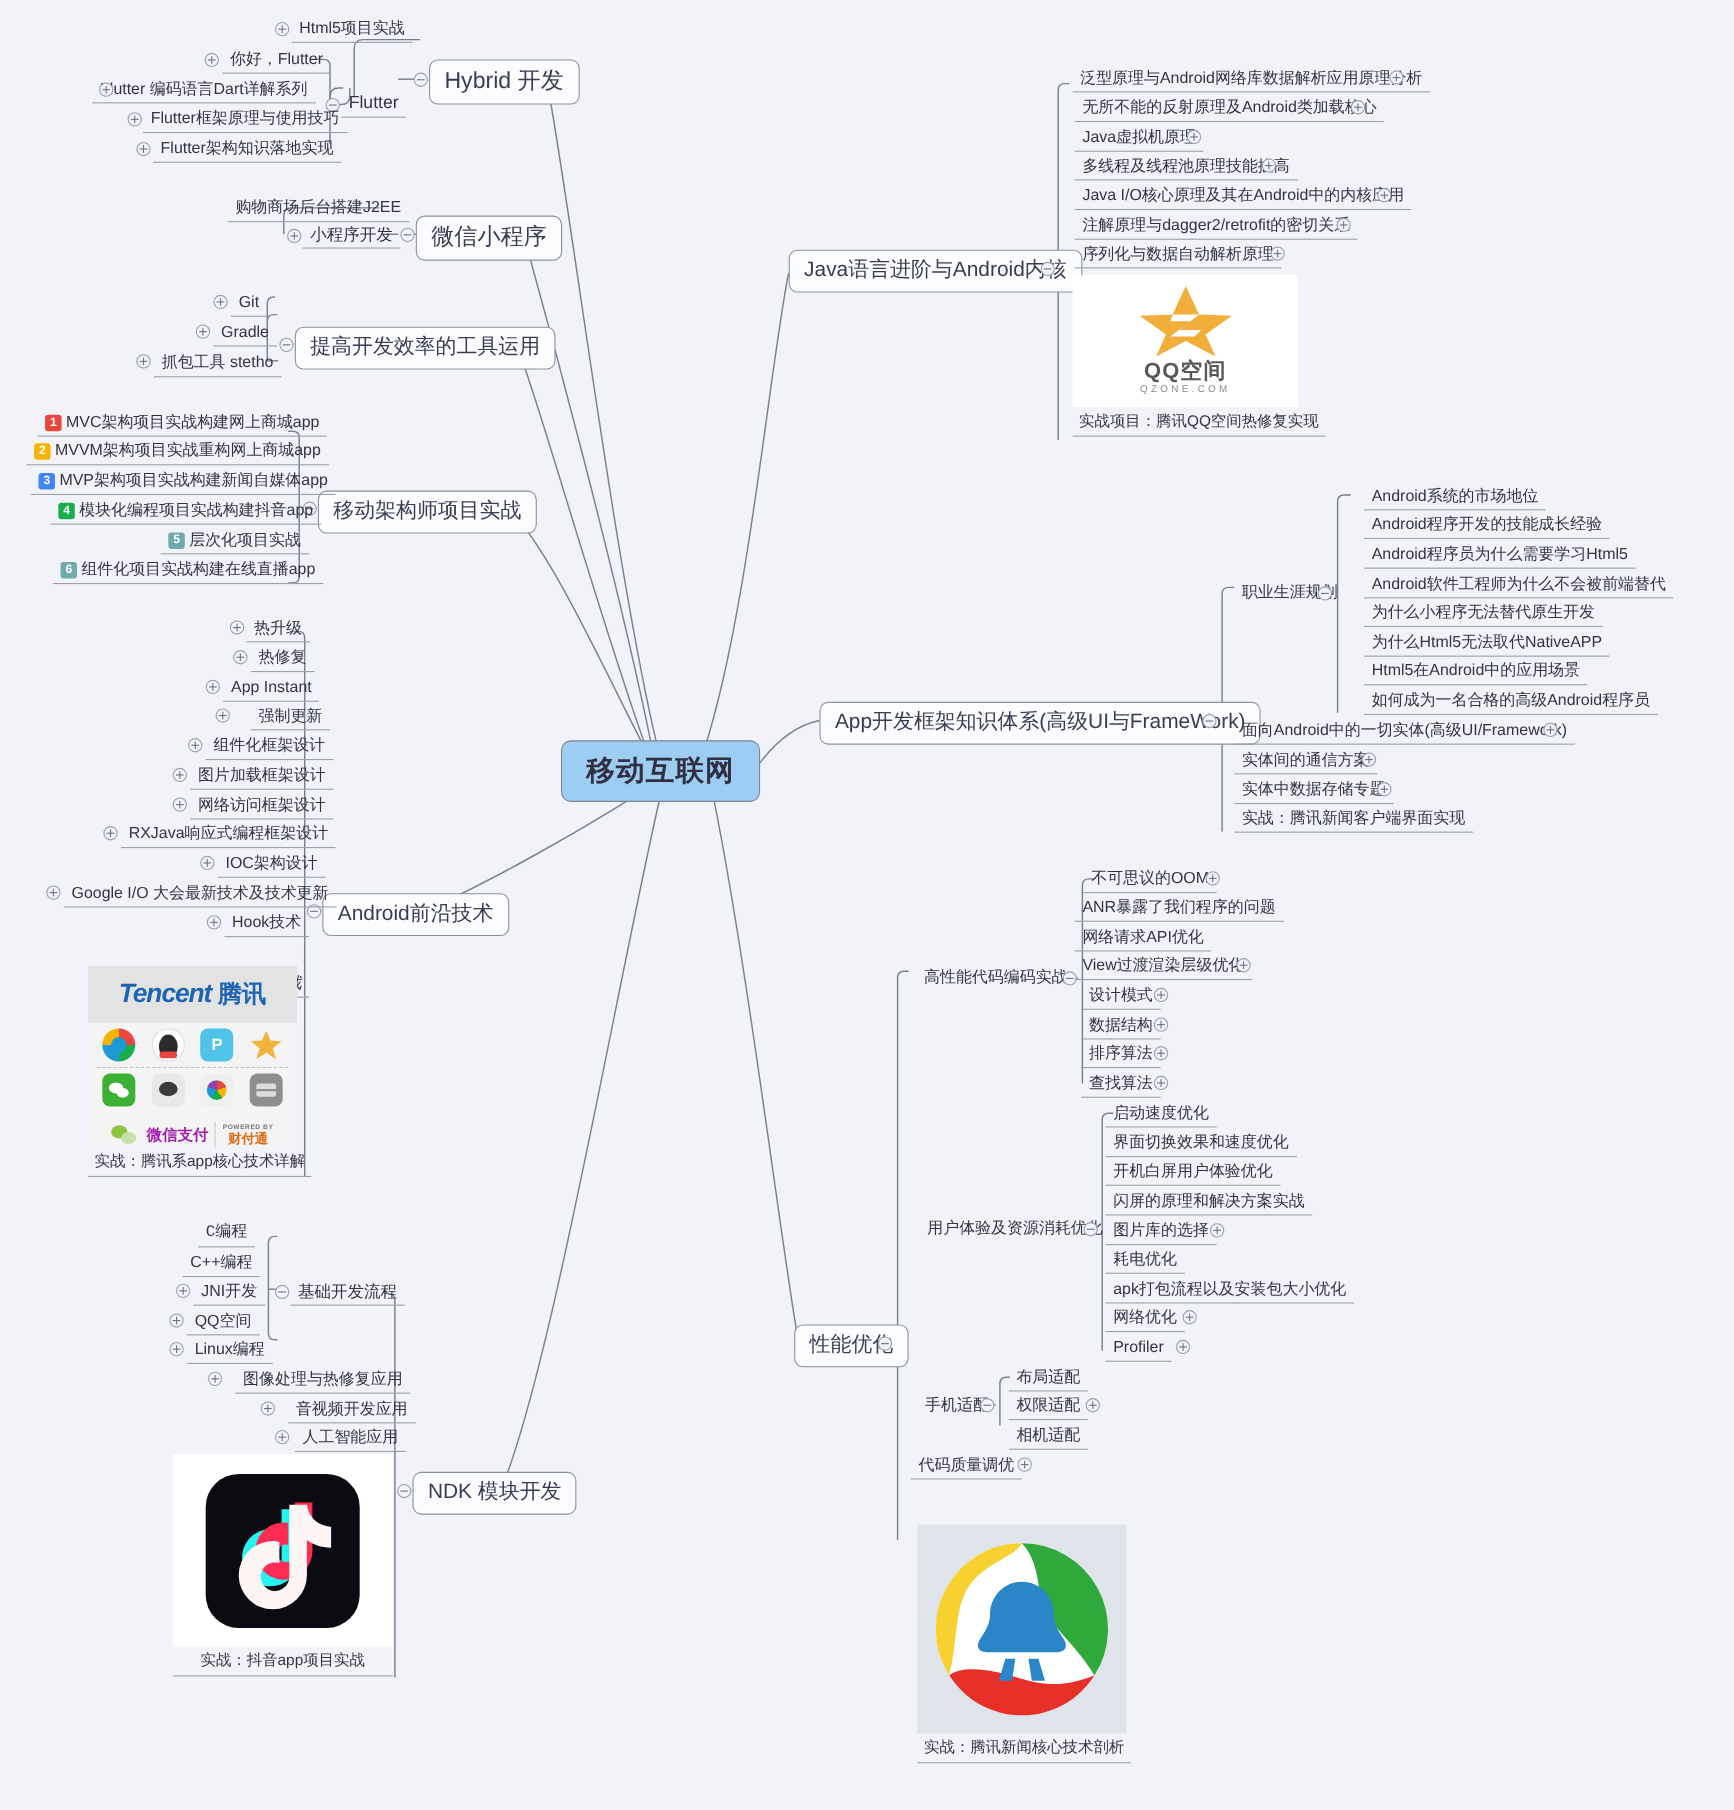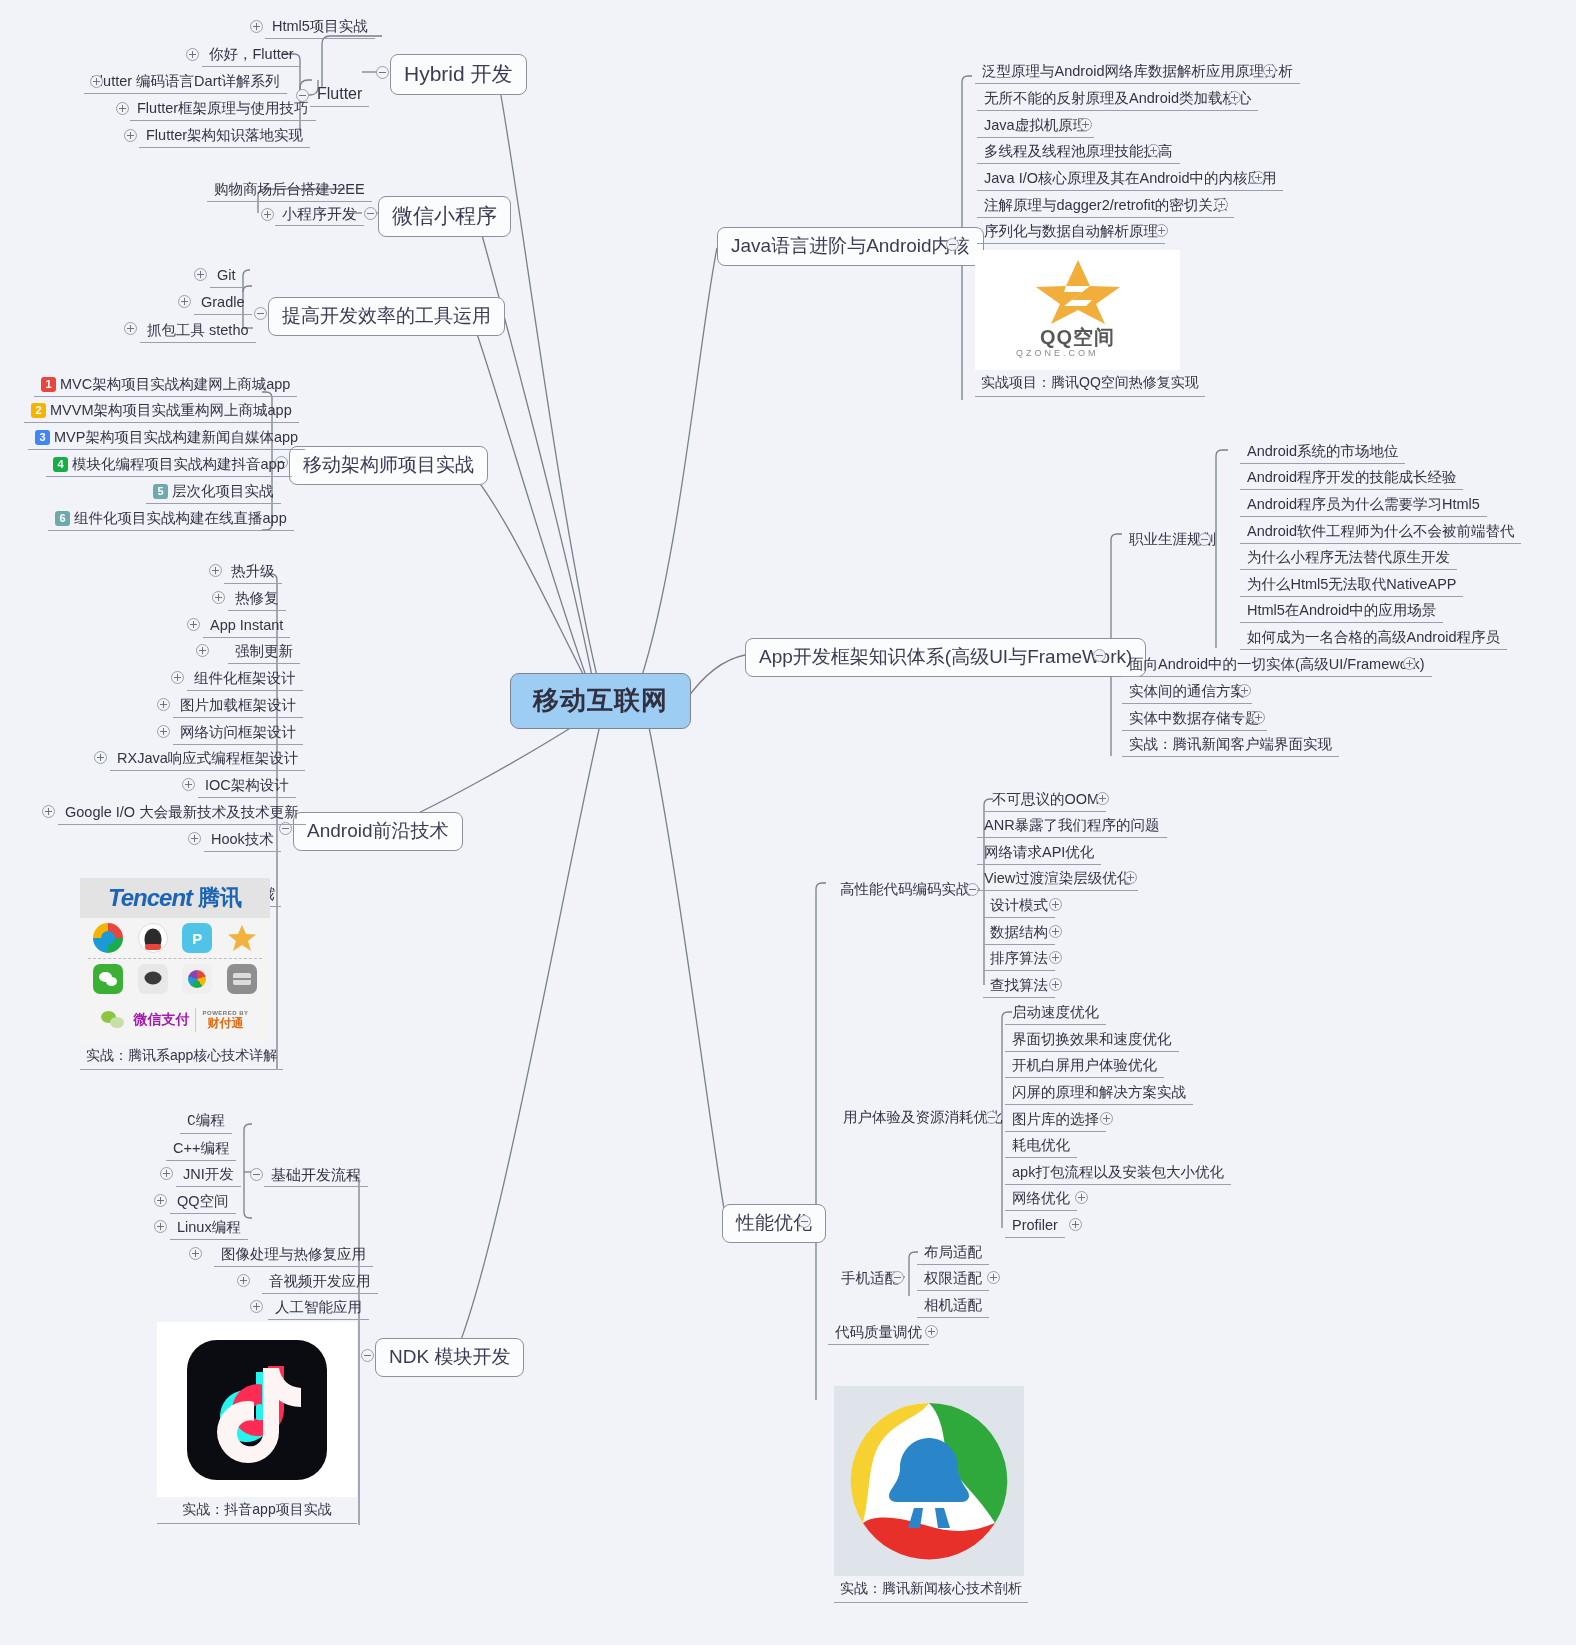--- a/index.html
+++ b/index.html
@@ -94,25 +94,25 @@
     text-align:center;
     padding:4px 6px 4px;
     color:#333344;
     white-space:nowrap;
   }
 
   
   .qz{background:#fff;width:205px;height:120px;}
   .qz .star{position:absolute;left:50%;top:8px;transform:translateX(-50%);}
   .qz .t1{position:absolute;left:0;right:0;top:74px;text-align:center;font-size:20px;font-weight:bold;color:#585858;letter-spacing:1px;}
-  .qz .t2{position:absolute;left:0;right:0;top:98px;text-align:left;font-size:9px;color:#8a8a8a;letter-spacing:3px;padding-left:41px;}
+  .qz .t2{position:absolute;left:0;right:0;top:98px;text-align:center;font-size:9px;color:#8a8a8a;letter-spacing:3px;}
 
   
   .tc{background:#f4f4f4;width:190px;height:165px;}
-  .tc .bar{height:40px;background:#e3e3e3;display:flex;align-items:center;justify-content:center;gap:6px;}
+  .tc .bar{height:52px;background:#e3e3e3;display:flex;align-items:center;justify-content:center;gap:6px;}
   .tc .bar .en{font-style:italic;font-weight:bold;font-size:24px;color:#1c64b4;letter-spacing:-1px;}
   .tc .bar .cn{font-weight:bold;font-size:22px;color:#1c64b4;}
   .tc .row{display:flex;align-items:center;justify-content:space-around;height:40px;padding:0 6px;}
   .tc .dash{border-top:1px dashed #bdbdbd;margin:0 8px;}
   .ic{width:30px;height:30px;border-radius:7px;display:block;}
   .ic.circ{border-radius:50%;}
   .tc .pay{display:flex;align-items:center;justify-content:center;height:42px;gap:6px;}
   .tc .pay .pt{font-size:14px;font-weight:bold;color:#a21caf;}
   .tc .pay .sep{width:1px;height:24px;background:#c9c9c9;}
   .tc .pay .cft{font-size:8px;color:#e06a10;font-weight:bold;line-height:1.1;text-align:center;}

